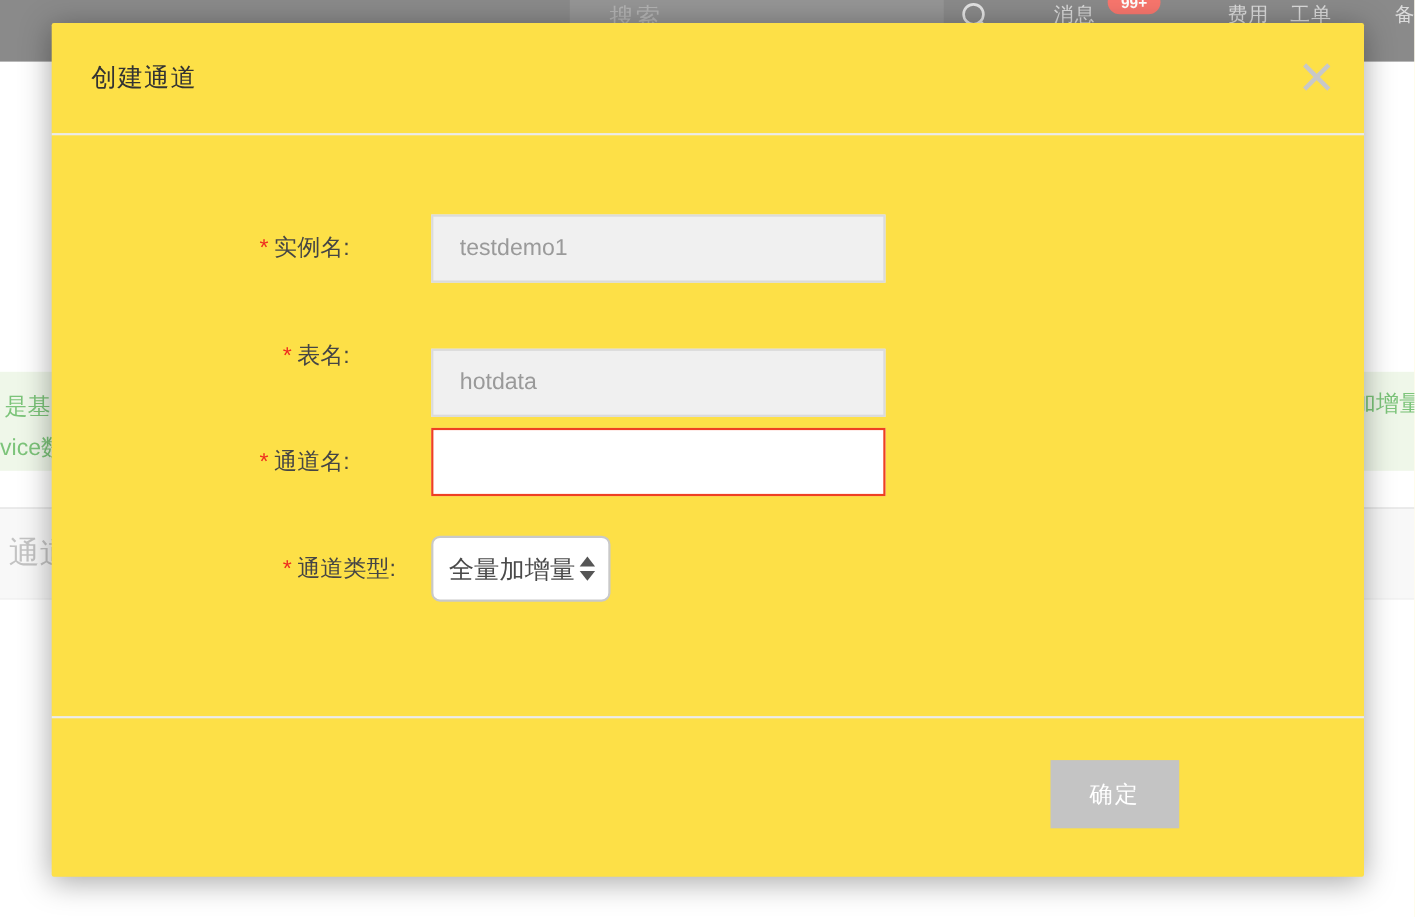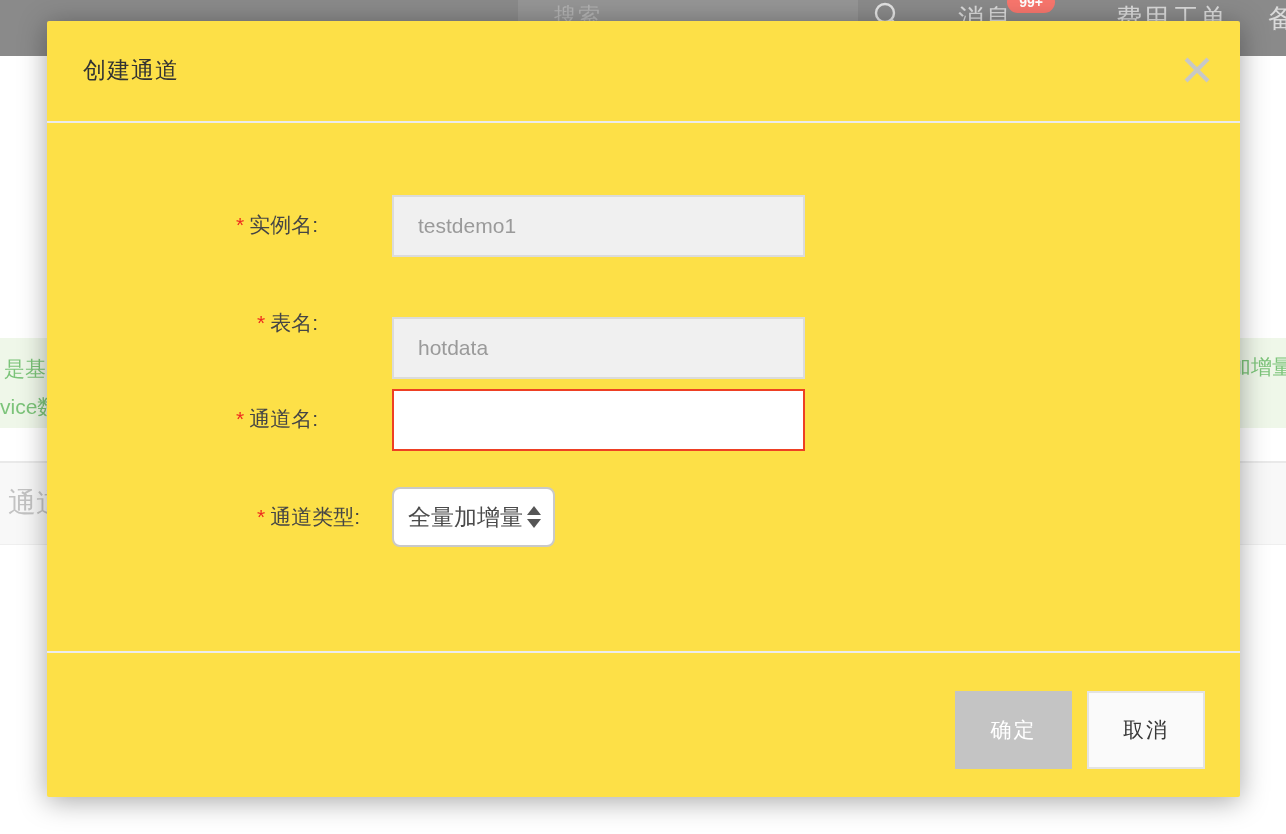--- a/index.html
+++ b/index.html
@@ -5,21 +5,21 @@
   * { margin:0; padding:0; box-sizing:border-box; }
   html,body { background:#fff; }
   body { font-family:"Liberation Sans","DejaVu Sans",sans-serif; }
   .stage { position:relative; width:1286px; height:834px; overflow:hidden; background:#fff; }
 
   
   .topbar { position:absolute; left:0; top:0; width:1286px; height:56px; background:#8a8a8a; z-index:1; }
   .search-box { position:absolute; left:518px; top:0; width:340px; height:56px; background:#959595; }
   .search-placeholder { position:absolute; left:36px; top:1px; font-size:22px; color:#b3b3b3; letter-spacing:2px; }
   .search-icon { position:absolute; left:872px; top:1px; }
-  .nav-item { position:absolute; top:1px; font-size:26px; color:#dadada; letter-spacing:1px; }
+  .nav-item { position:absolute; top:1px; font-size:18px; color:#dadada; letter-spacing:1px; }
   .nav-messages { left:958px; }
   .nav-billing  { left:1116px;text-align:center; }
   .nav-tickets  { left:1173px; }
   .nav-partial  { left:1268px; }
   .badge { position:absolute; left:1007px; top:-9px; min-width:48px; height:22px; border-radius:12px;
            background:#f8766d; color:#fff; font-size:14px; font-weight:bold; text-align:center; line-height:23px; padding:0 6px; }
 
   
   .bg-banner { position:absolute; left:0; top:338px; width:1286px; height:90px; background:#eff7e9; z-index:0; }
   .banner-text { position:absolute; font-size:21px; color:#7cc47a; white-space:nowrap; }
@@ -52,21 +52,21 @@
 
   .field-select { position:absolute; left:345px; width:163px; height:60px; background:#fff;
                   border:2px solid #c9c9c9; border-radius:8px; cursor:pointer;
                   display:flex; align-items:center; padding:0 12px 0 14px; }
   .select-value { font-size:23px; color:#4a4a4a; flex:1; white-space:nowrap; }
   .select-arrows { display:flex; flex-direction:column; align-items:center; margin-left:4px; }
   .arr-up { width:0; height:0; border-left:7px solid transparent; border-right:7px solid transparent; border-bottom:9px solid #555; margin-bottom:4px; }
   .arr-down { width:0; height:0; border-left:7px solid transparent; border-right:7px solid transparent; border-top:9px solid #555; }
 
   .modal-fdiv { position:absolute; left:0; top:630px; width:100%; height:2px; background:#ececec; }
-  .btn { position:absolute; top:670px; height:78px; font-size:21px; letter-spacing:2px; cursor:pointer;
+  .btn { position:absolute; top:670px; height:62px; font-size:21px; letter-spacing:2px; cursor:pointer;
          font-family:"Liberation Sans","DejaVu Sans",sans-serif; }
   .btn-ok { left:908px; width:117px; background:#c4c4c4; color:#fff; border:none; }
   .btn-cancel { left:1040px; width:118px; background:#fafafa; color:#383838; border:2px solid #e3e3e3; }
 </style>
 </head>
 <body>
 
 <div class="stage">
 
   <div class="topbar">
@@ -133,16 +133,15 @@
         <span class="select-value">全量加增量</span>
         <span class="select-arrows">
           <span class="arr-up"></span>
             <span class="arr-down"></span>
         </span>
       </div>
     </div>
 
     <div class="modal-fdiv"></div>
     <button class="btn btn-ok">确定</button>
-    <button class="btn btn-cancel">取消</button>
   </div>
 
 </div>
 
 </body></html>

